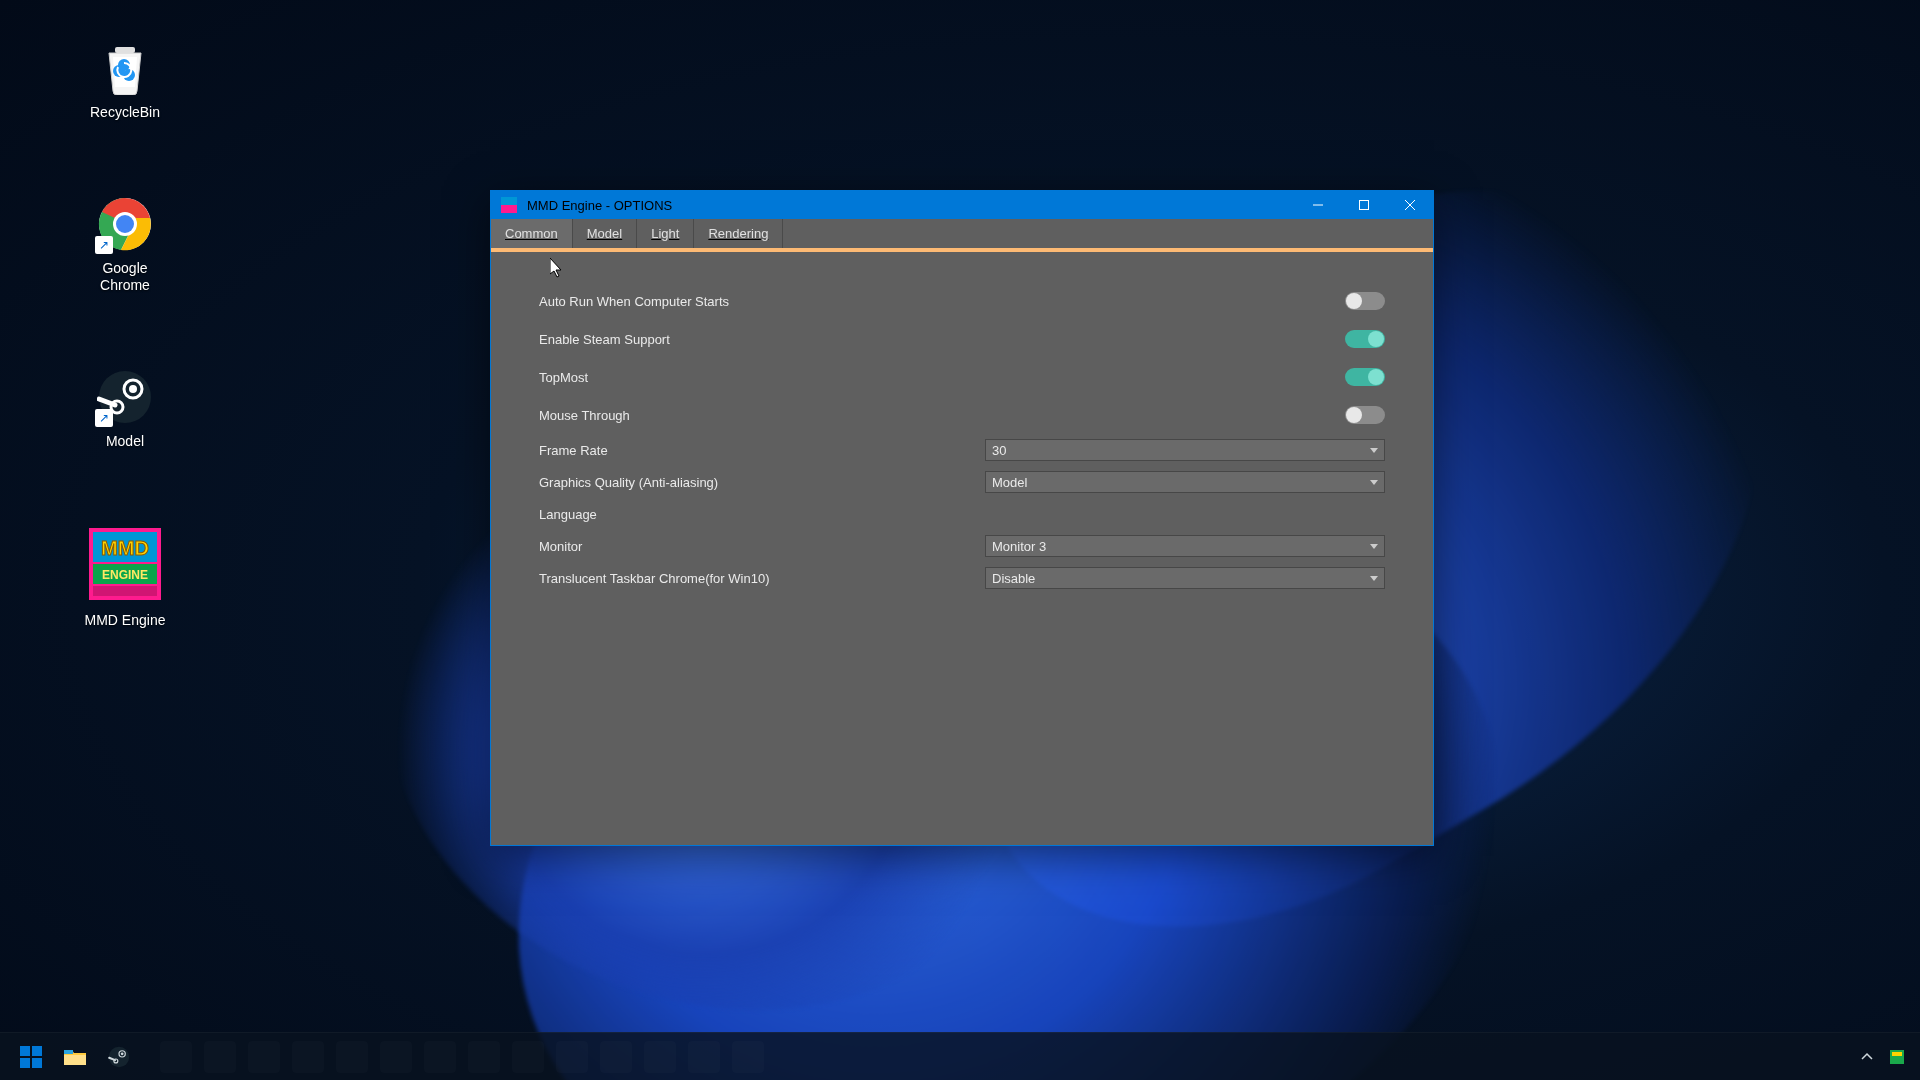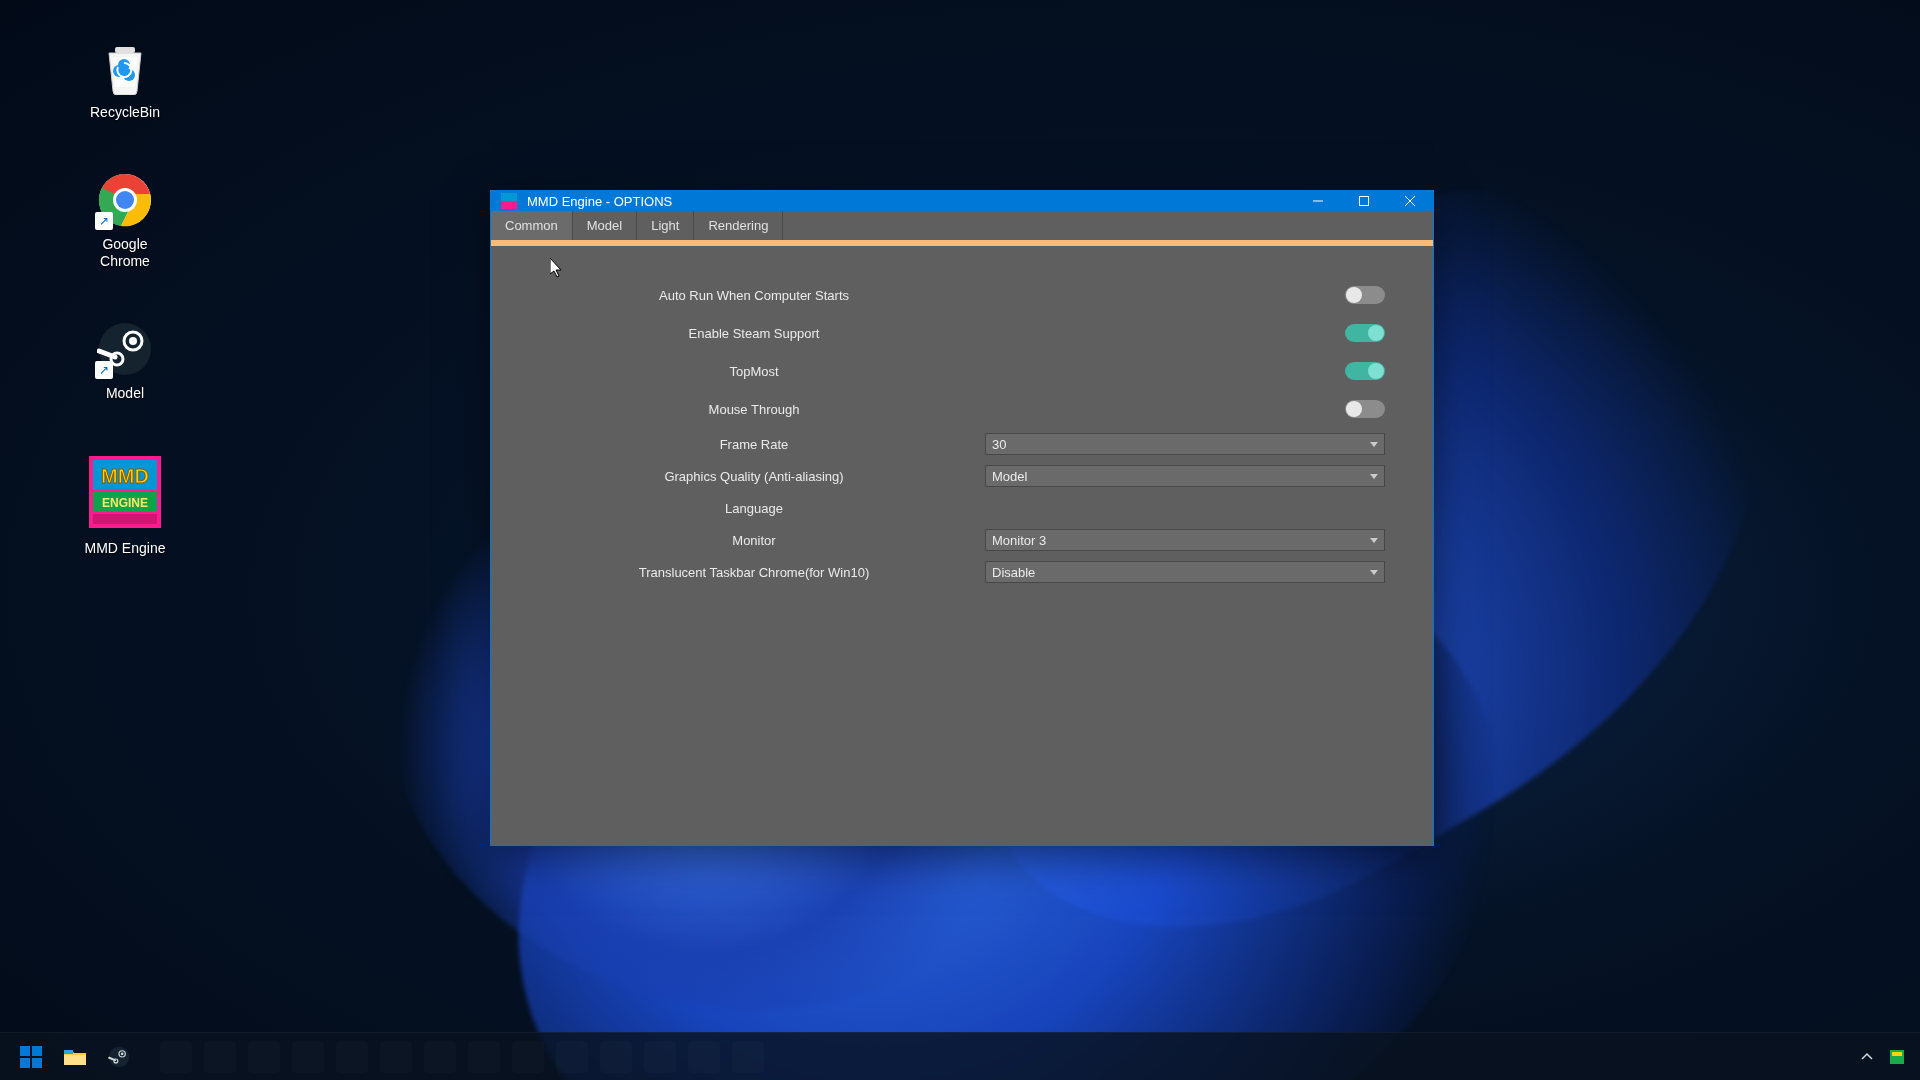--- a/index.html
+++ b/index.html
@@ -13,56 +13,56 @@
     position: absolute;
     border-radius: 50%;
     filter: blur(2px);
     opacity: 0.85;
   }
   .swirl1 { width: 1000px; height: 700px; left: 510px; top: 520px; background: radial-gradient(circle at 40% 30%, #3a7cff 0%, #1b4dd6 40%, #0a1e55 70%, transparent 80%); transform: rotate(-15deg); }
   .swirl2 { width: 650px; height: 500px; left: 380px; top: 500px; background: radial-gradient(circle at 50% 50%, #4b8bff 0%, #1a3fb0 50%, transparent 75%); transform: rotate(20deg); }
   .swirl3 { width: 900px; height: 600px; left: 900px; top: 240px; background: radial-gradient(circle at 30% 60%, #2f68ff 0%, #0f2a7a 55%, transparent 78%); transform: rotate(-30deg); border-radius: 45% 55% 60% 40%; }
 
   
-  .desktop { position: absolute; top: 40px; left: 80px; display: flex; flex-direction: column; gap: 50px; }
+  .desktop { position: absolute; top: 40px; left: 80px; display: flex; flex-direction: column; gap: 74px; }
   .desktop-icon { display: flex; flex-direction: column; align-items: center; width: 90px; cursor: pointer; }
   .desktop-icon .icon-box { width: 56px; height: 56px; display: flex; align-items: center; justify-content: center; position: relative; }
   .desktop-icon .label { color: #fff; font-size: 14px; text-align: center; margin-top: 8px; text-shadow: 0 1px 2px rgba(0,0,0,0.8); line-height: 1.25; }
   .shortcut-arrow { position: absolute; bottom: -2px; left: -2px; width: 18px; height: 18px; background: #fff; border-radius: 2px; display: flex; align-items: center; justify-content: center; font-size: 12px; color: #0066cc; }
 
   
   .window {
     position: absolute;
     left: 490px;
     top: 190px;
     width: 944px;
     height: 656px;
     background: #5f5f5f;
     border: 1px solid #0078d7;
     box-shadow: 0 10px 40px rgba(0,0,0,0.5);
   }
   .titlebar {
-    height: 20px;
+    height: 28px;
     background: #0078d7;
     display: flex;
     align-items: center;
     padding-left: 10px;
-    color: #ffffff;
+    color: #000000;
     font-size: 13px;
   }
   .titlebar .t-icon { width: 16px; height: 16px; margin-right: 10px; display: inline-flex; align-items: center; justify-content: center; }
   .titlebar .spacer { flex: 1; }
   .win-btn { width: 46px; height: 32px; display: flex; align-items: center; justify-content: center; color: #fff; cursor: pointer; }
 
-  .tabs { display: flex; background: #5f5f5f; border-bottom: 6px solid #fdba74; }
+  .tabs { display: flex; background: #5f5f5f; border-bottom: 4px solid #fdba74; text-decoration: underline; }
   .tab { padding: 7px 14px; font-size: 13px; color: #e0e0e0; cursor: pointer; border-right: 1px solid #4a4a4a; }
   .tab.active { background: #6b6b6b; }
 
   .content { padding: 20px 48px; color: #eaeaea; font-size: 13px; }
-  .row { display: flex; align-items: center; height: 38px; text-align: center; }
+  .row { display: flex; align-items: center; height: 38px; }
   .row .row-label { flex: 0 0 430px; }
   .row .row-control { flex: 1; display: flex; justify-content: flex-end; align-items: center; }
   .row.select-row { height: 32px; }
   .row.select-row .row-label { flex: 0 0 430px; }
 
   
   .toggle {
     width: 40px; height: 18px; border-radius: 10px; position: relative; cursor: pointer;
     background: #8c8c8c;
   }

